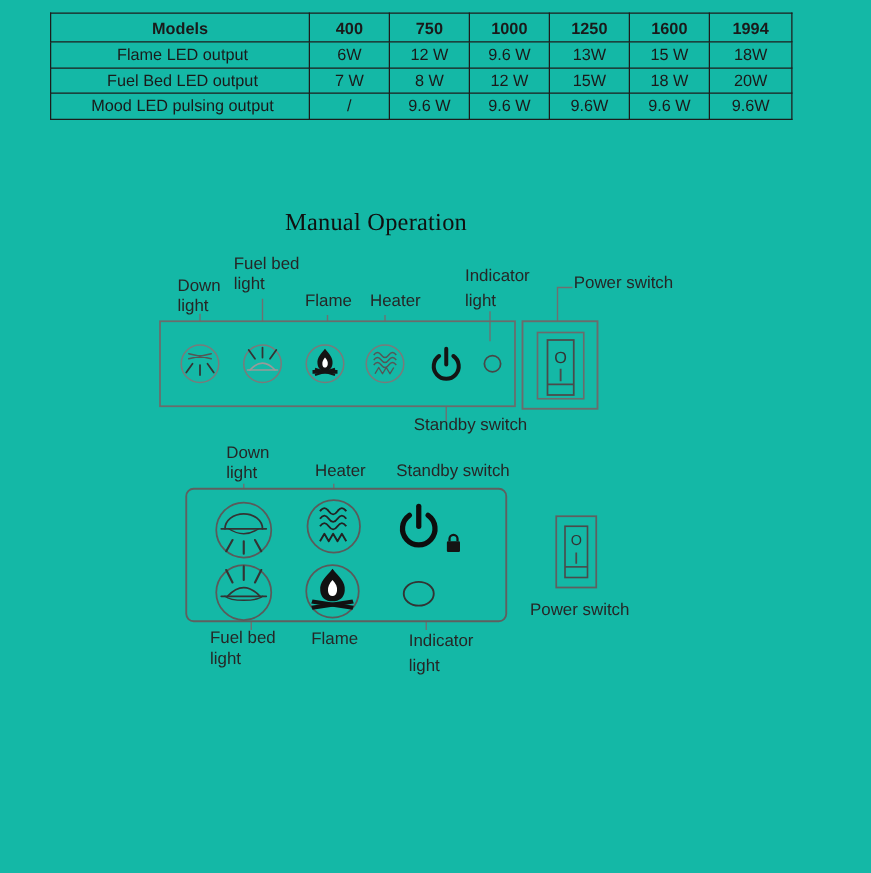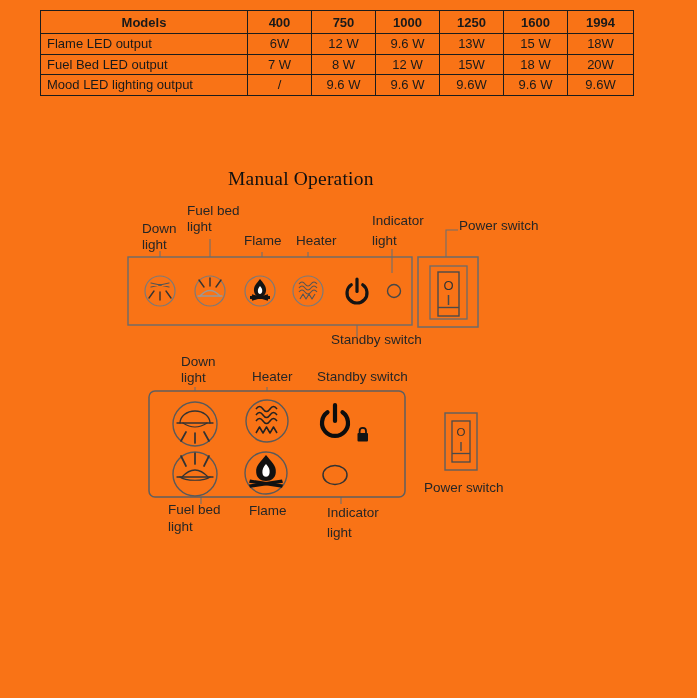--- a/index.html
+++ b/index.html
@@ -1,26 +1,26 @@
 <!DOCTYPE html>
 <html><head>
 <meta charset="utf-8">
 <style>
   html,body{margin:0;padding:0;background:#fff;}
-  .page{position:relative;width:697px;height:698px;background:#f97316;
+  .page{position:relative;width:697px;height:698px;background:#14b8a6;
         font-family:"Liberation Sans",sans-serif;overflow:hidden;}
 
   
   table.spec{position:absolute;left:40px;top:10px;width:593px;
              border-collapse:collapse;table-layout:fixed;
              font-size:13px;color:#1a1a1a;}
   table.spec th,table.spec td{border:1.6px solid #1c1c1c;height:19.5px;
              padding:0 2px;text-align:center;font-weight:400;overflow:hidden;white-space:nowrap;}
   table.spec th{font-weight:700;height:22px;}
-  table.spec td.lbl{text-align:left;padding-left:6px;}
+  table.spec td.lbl{text-align:center;padding-left:6px;}
 
   
   .heading{position:absolute;left:228px;top:168px;
            font-family:"Liberation Serif",serif;font-weight:400;
            font-size:19.5px;color:#101010;letter-spacing:.2px;}
 
   
   .dlabel{position:absolute;font-size:13.5px;line-height:16px;color:#262626;
           white-space:pre-line;}
   .lh17{line-height:17px;}
@@ -67,21 +67,21 @@
         <tr>
           <td class="lbl">Fuel Bed LED output</td>
           <td>7 W</td>
           <td>8 W</td>
           <td>12 W</td>
           <td>15W</td>
           <td>18 W</td>
           <td>20W</td>
         </tr>
         <tr>
-          <td class="lbl">Mood LED lighting output</td>
+          <td class="lbl">Mood LED pulsing output</td>
           <td>/</td>
           <td>9.6 W</td>
           <td>9.6 W</td>
           <td>9.6W</td>
           <td>9.6 W</td>
           <td>9.6W</td>
         </tr>
       </tbody>
   </table>
 

